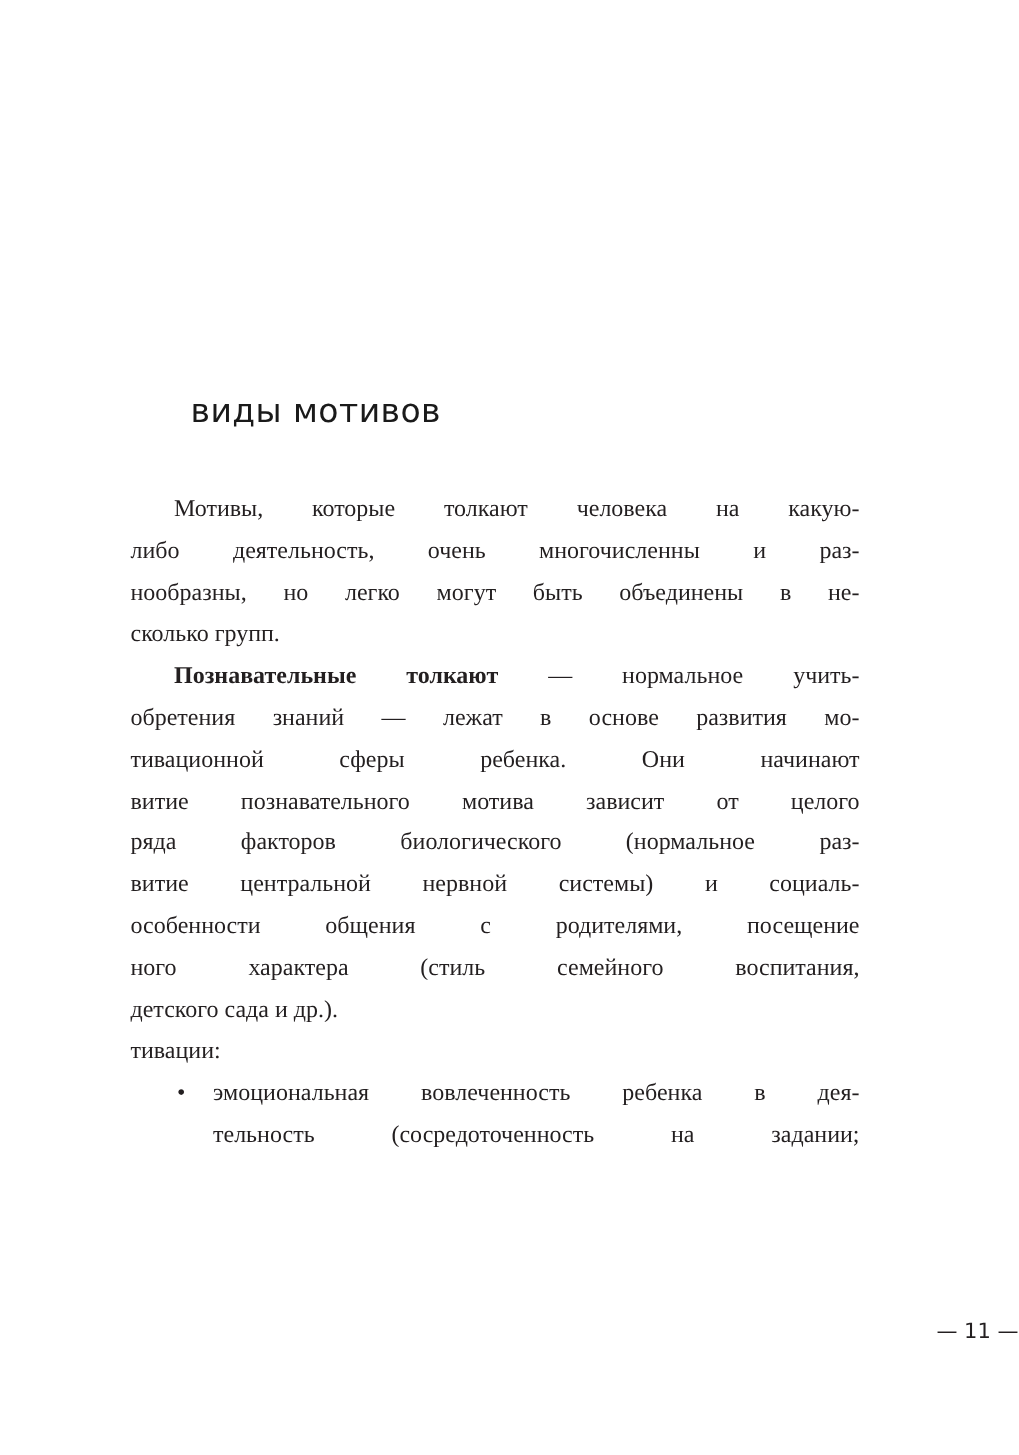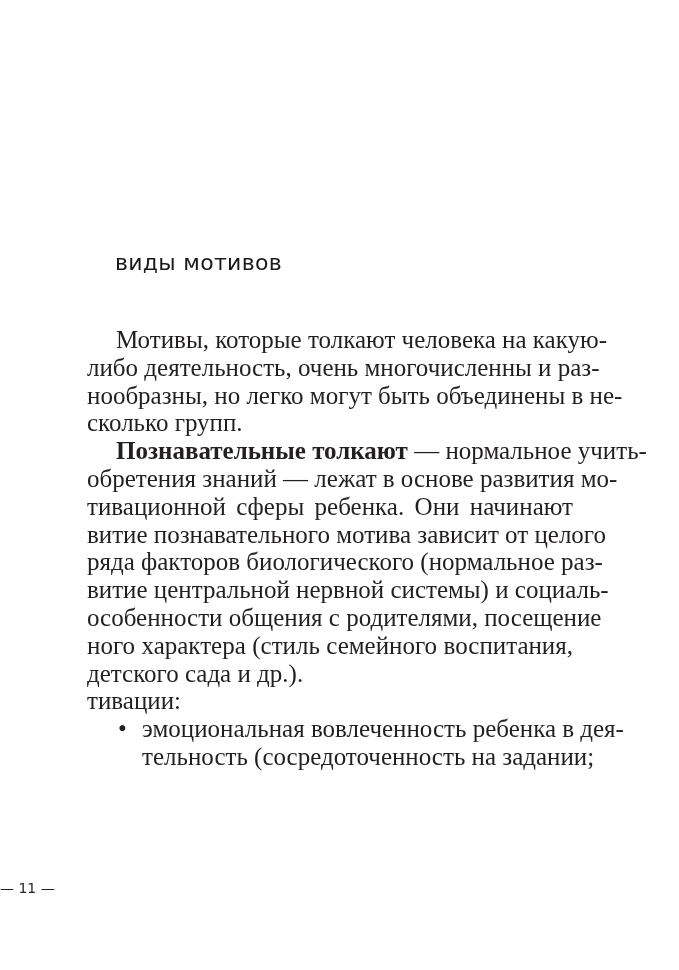--- a/index.html
+++ b/index.html
@@ -22,30 +22,30 @@
     }
     .heading {
       position: absolute;
       left: 115px;
       top: 250px;
       font-family: "DejaVu Sans", "Liberation Sans", sans-serif;
       font-size: 22px;
       letter-spacing: 0.3px;
       color: #1a1a1a;
       text-transform: lowercase;
-      margin: 0;
+      margin: 12px;
       font-weight: normal;
     }
     .body-text {
       position: absolute;
       left: 87px;
       top: 326px;
       width: 486px;
       font-family: "Liberation Serif", "DejaVu Serif", serif;
-      font-size: 25px;
+      font-size: 16px;
       line-height: 27.8px;
     }
     .line {
       display: block;
       height: 27.8px;
       white-space: nowrap;
       text-align: justify;
       text-align-last: justify;
     }
     .line.last {
@@ -59,21 +59,21 @@
       position: absolute;
       left: 31px;
       top: 0;
     }
     b { font-weight: bold; }
     .page-number {
       position: absolute;
       left: 0;
       width: 679px;
       top: 880px;
-      text-align: left;
+      text-align: right;
       font-family: "DejaVu Sans", "Liberation Sans", sans-serif;
       font-size: 14px;
       color: #231f20;
     }
   </style>
 </head>
 <body>
 
 <div class="page">
 

